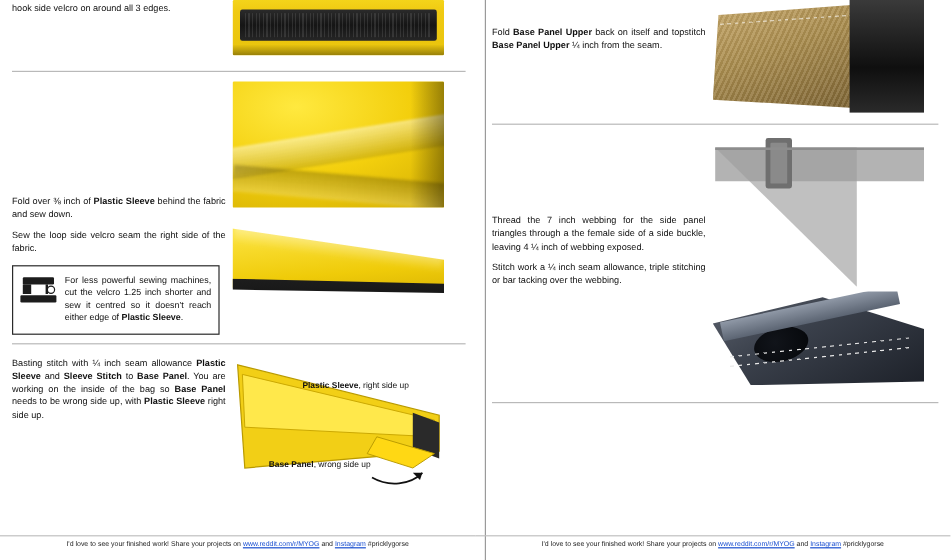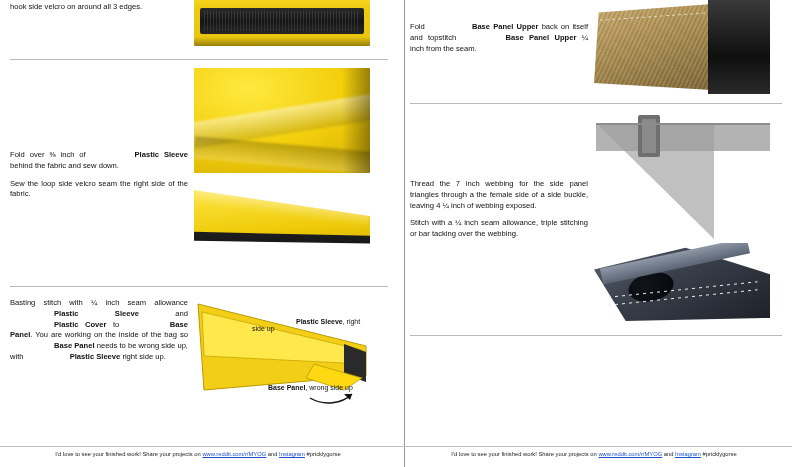--- a/index.html
+++ b/index.html
@@ -45,21 +45,21 @@
   }
   .text-col {
     box-sizing: border-box;
     font-size: 7.6px;
     line-height: 1.42;
     text-align: justify;
     color: #111;
   }
   .text-col p { margin: 0 0 7px 0; }
   .text-col p:last-child { margin-bottom: 0; }
-  b { font-weight: bold; margin-left: 44px; }
+  b { font-weight: bold; }
 
   .rule {
     height: 1px;
     background: #b9b9b9;
     margin: 7px 0 7px 0;
   }
 
   
   .img {
     position: relative;
@@ -308,44 +308,54 @@
         <p>hook side velcro on around all 3 edges.</p>
       </div>
       <div class="img velcro-photo" style="margin-left:6px;">
         <div class="strip"></div>
         <div class="shadow"></div>
       </div>
     </div>
 
     <div class="rule"></div>
 
-    <div class="step" style="height:212px;align-items:center;">
+    <div class="step" style="height:212px;align-items:flex-end;">
       <div class="text-col" style="width:178px;padding-top:4px;">
         <p>Fold over ⅜ inch of <b>Plastic Sleeve</b> behind the fabric and sew down.</p>
         <p>Sew the loop side velcro seam the right side of the fabric.</p>
+        <div class="note-box" style="margin-top:8px;">
+          <div class="machine-icon">
+            <div class="arm"></div>
+            <div class="head"></div>
+            <div class="needle"></div>
+            <div class="wheel"></div>
+            <div class="base"></div>
+          </div>
+          <div class="note-text">For less powerful sewing machines, cut the velcro 1.25 inch shorter and sew it centred so it doesn't reach either edge of <b>Plastic Sleeve</b>.</div>
+        </div>
       </div>
       <div style="margin-left:6px;">
         <div class="img fabric-photo">
           <div class="fold"></div>
           <div class="fold2"></div>
           <div class="edge"></div>
         </div>
         <div class="img sleeve-photo" style="margin-top:6px;">
           <div class="body"></div>
           <div class="binding"></div>
           <div class="shine"></div>
         </div>
       </div>
     </div>
 
     <div class="rule"></div>
 
     <div class="step" style="height:118px;align-items:flex-start;">
       <div class="text-col" style="width:178px;padding-top:4px;">
-        <p>Basting stitch with ¼ inch seam allowance <b>Plastic Sleeve</b> and <b>Plastic Cover</b> to <b>Base Panel</b>. You are working on the inside of the bag so <b>Base Panel</b> needs to be wrong side up, with <b>Plastic Sleeve</b> right side up.</p>
+        <p>Basting stitch with ¼ inch seam allowance <b>Plastic Sleeve</b> and <b>Sleeve Stitch</b> to <b>Base Panel</b>. You are working on the inside of the bag so <b>Base Panel</b> needs to be wrong side up, with <b>Plastic Sleeve</b> right side up.</p>
       </div>
       <div class="diagram" style="margin-left:6px;">
         <svg width="176" height="112" viewBox="0 0 176 112">
 
           <polygon points="4,10 172,52 172,82 10,96" fill="#f2cf16" stroke="#b99a00" stroke-width="1"></polygon>
 
           <polygon points="8,18 168,56 168,70 10,62" fill="#ffe84b" stroke="#c9a600" stroke-width="0.8"></polygon>
 
           <polygon points="150,50 172,58 172,88 150,80" fill="#2a2a2a"></polygon>
 
@@ -378,21 +388,21 @@
         <div class="stitch"></div>
         <div class="black"></div>
       </div>
     </div>
 
     <div class="rule"></div>
 
     <div class="step" style="height:222px;align-items:flex-start;">
       <div class="text-col" style="width:178px;padding-top:68px;">
         <p>Thread the 7 inch webbing for the side panel triangles through a the female side of a side buckle, leaving 4 ¼ inch of webbing exposed.</p>
-        <p>Stitch with a ¼ inch seam allowance, triple stitching or bar tacking over the webbing.</p>
+        <p>Stitch work a ¼ inch seam allowance, triple stitching or bar tacking over the webbing.</p>
       </div>
       <div style="margin-left:6px;">
         <div class="webbing-fig">
           <svg width="176" height="128" viewBox="0 0 176 128">
             <polygon points="2,12 176,12 176,40 2,40" fill="#b3b3b3"></polygon>
             <polygon points="2,12 120,12 120,128 2,12" fill="#9e9e9e" opacity="0.65"></polygon>
             <rect x="44" y="4" width="22" height="42" rx="2" fill="#6f6f6f"></rect>
             <rect x="48" y="8" width="14" height="34" rx="1" fill="#8a8a8a"></rect>
             <polygon points="2,12 176,12 176,14 2,14" fill="#8d8d8d"></polygon>
           </svg>

